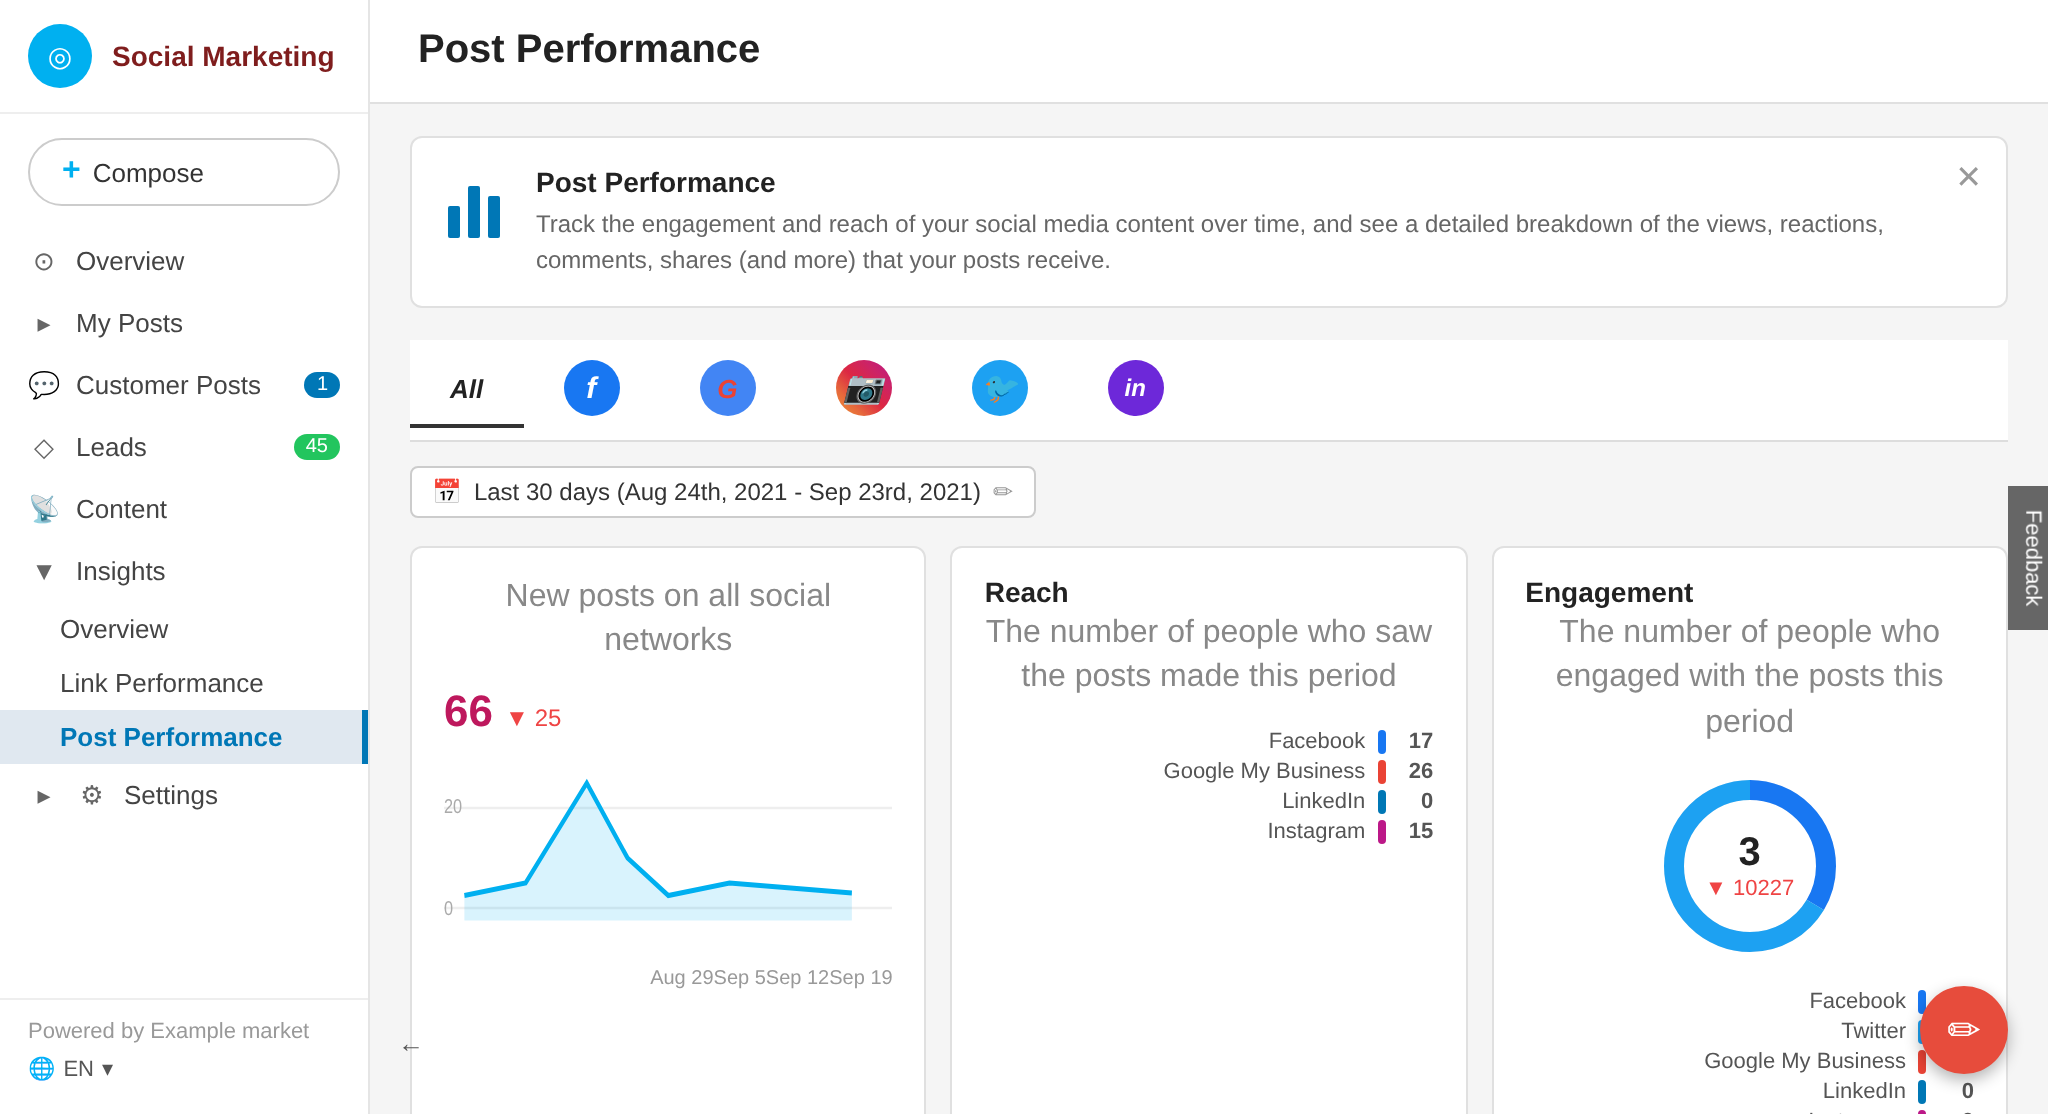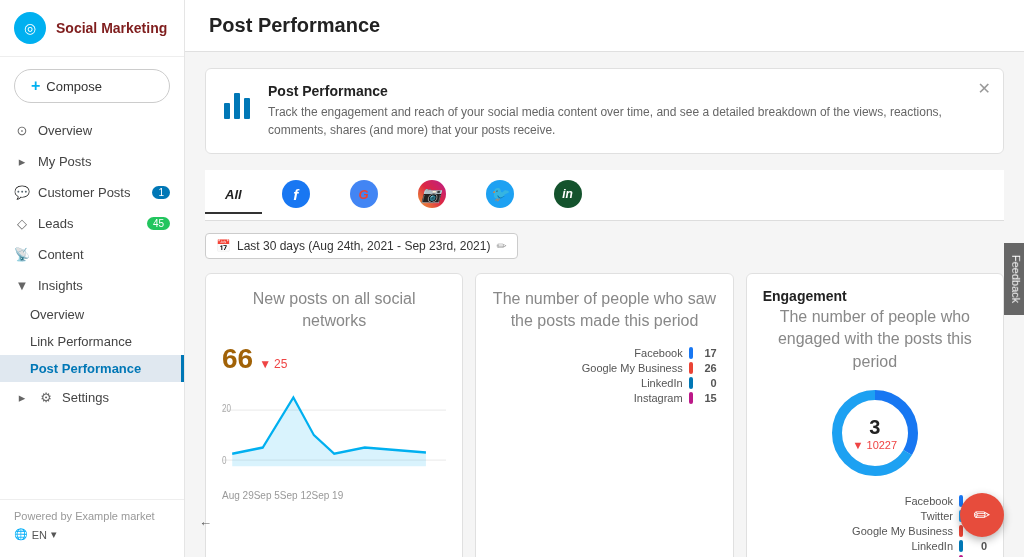--- a/index.html
+++ b/index.html
@@ -137,21 +137,21 @@
       display: flex; align-items: center; justify-content: center; font-style: italic;
     }
     .tab-item.active {
       border-bottom: 2px solid #333;
       color: #222; font-weight: 600;
     }
     .tab-icon { width: 28px; height: 28px; border-radius: 50%; display: flex; align-items: center; justify-content: center; font-size: 14px; }
     .fb-icon { background: #1877f2; color: white; }
     .ig-icon { background: linear-gradient(45deg, #f09433,#e6683c,#dc2743,#cc2366,#bc1888); color: white; }
     .tw-icon { background: #1da1f2; color: white; }
-    .li-icon { background: #14532d; color: white; }
+    .li-icon { background: #6d28d9; color: white; }
 
     
     .date-filter {
       display: inline-flex; align-items: center; gap: 6px;
       background: #fff;
       border: 1px solid #ccc;
       border-radius: 4px;
       padding: 5px 10px;
       margin-bottom: 14px;
       cursor: pointer;
@@ -166,31 +166,31 @@
       margin-bottom: 14px;
     }
     .stat-card {
       background: #fff;
       border: 1px solid #e0e0e0;
       border-radius: 6px;
       padding: 14px 16px;
     }
     .stat-card h3 { font-size: 14px; font-weight: 600; color: #222; margin-bottom: 2px; }
     .stat-card p { font-size: 16px; color: #888; margin-bottom: 10px; line-height: 1.4; text-align: center; }
-    .stat-value { font-size: 28px; font-weight: 700; color: #a16207; }
+    .stat-value { font-size: 22px; font-weight: 700; color: #be185d; }
     .stat-change { display: inline-flex; align-items: center; gap: 3px; font-size: 12px; margin-left: 6px; }
     .stat-change.down { color: #ef4444; }
 
     
     .chart-area { margin-top: 10px; height: 100px; position: relative; }
     .chart-svg { width: 100%; height: 100%; }
 
     .chart-labels {
-      display: flex; justify-content: flex-start;
-      font-size: 10px; color: #999; margin-top: 2px;
+      display: flex; justify-content: flex-end;
+      font-size: 10px; color: #999; margin-top: 2px; margin-left: 16px;
     }
 
     
     .donut-container {
       display: flex; flex-direction: column; align-items: center;
     }
     .donut-wrapper {
       position: relative; width: 100px; height: 100px; margin: 0 auto 8px;
     }
     .donut-svg { width: 100px; height: 100px; }
@@ -401,20 +401,21 @@
           <div class="chart-labels">
             <span>Aug 29</span>
             <span>Sep 5</span>
             <span>Sep 12</span>
             <span>Sep 19</span>
           </div>
         </div>
       </div>
 
       <div class="stat-card">
+        <h3>Reach</h3>
         <p>The number of people who saw the posts made this period</p>
         <div class="donut-container">
           <div class="platform-list">
             <div class="platform-row">
               <span class="platform-name">Facebook</span>
               <div class="platform-bar" style="background:#1877f2;"></div>
               <span class="platform-val">17</span>
             </div>
             <div class="platform-row">
               <span class="platform-name">Google My Business</span>

